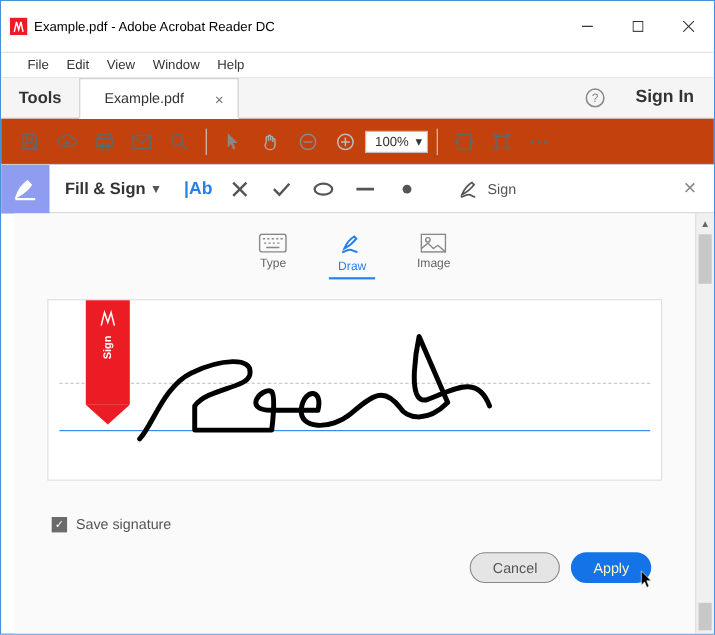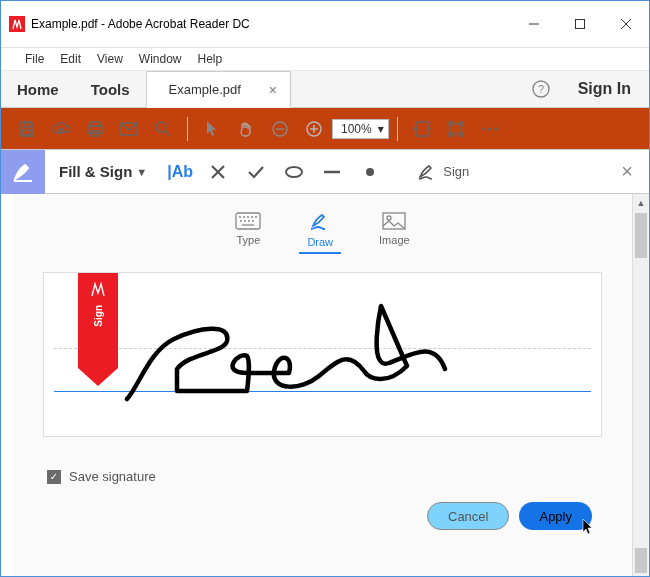--- a/index.html
+++ b/index.html
@@ -37,22 +37,22 @@
 .baseline { position:absolute; left:10px; right:10px; top:118px; height:1px; background:#2680eb;}
 .dashline { position:absolute; left:10px; right:10px; top:75px; border-top:1px dashed #ccc;}
 .signtag { position:absolute; left:34px; top:0; width:40px; height:95px; background:#ec1c24; color:#fff; display:flex; flex-direction:column; align-items:center; padding-top:8px;}
 .signtag::after{ content:""; position:absolute; bottom:-18px; left:0; border-left:20px solid transparent; border-right:20px solid transparent; border-top:18px solid #ec1c24;}
 .signtag .vlabel{ writing-mode:vertical-rl; font-size:10px; font-weight:600; margin-top:6px; transform: rotate(180deg);}
 .sigpath { position:absolute; left:75px; top:18px; width:370px; height:120px;}
 .savesig { display:flex; align-items:center; gap:8px; font-size:13px; color:#555; padding:32px 0 0 4px;}
 .savesig .cb{ width:14px; height:14px; background:#6b6b6b; color:#fff; font-size:10px; display:flex; align-items:center; justify-content:center;}
 .btnrow { display:flex; justify-content:flex-end; gap:10px; padding:18px 10px; position:relative;}
 .btn { height:28px; padding:0 20px; border-radius:14px; font-size:13px; display:flex; align-items:center; font-weight:500;}
-.btn.cancel{ border:1px solid #888; color:#555; background:#7dd3fc;}
-.btn.apply{ background:#1473e6; color:#000000; border:none;}
+.btn.cancel{ border:1px solid #888; color:#555; background:#e5e5e5;}
+.btn.apply{ background:#1473e6; color:#fef9c3; border:none;}
 .rscroll { width:17px; background:#f0f0f0; border-left:1px solid #ddd; display:flex; flex-direction:column;}
 .rscroll .arr{height:17px; display:flex; align-items:center; justify-content:center; color:#666; font-size:9px;}
 .rscroll .thumb{ background:#c8c8c8; margin:0 2px;}
 .cursor { position:absolute; width:14px; height:18px;}
 svg{display:block;}
 </style>
 </head>
 <body>
 
 <div class="titlebar">
@@ -83,21 +83,20 @@
 
 <div class="menubar">
   <span>File</span>
   <span>Edit</span>
   <span>View</span>
   <span>Window</span>
   <span>Help</span>
 </div>
 
 <div class="tabrow">
-  <div class="hometab">Home</div>
   <div class="hometab">Tools</div>
   <div class="doctab">
     <span>Example.pdf</span>
     <span class="closex">×</span>
   </div>
   <div class="spacer"></div>
   <div class="help">
     <svg width="18" height="18" viewBox="0 0 18 18">
         <circle cx="9" cy="9" r="8" stroke="#888" fill="none" stroke-width="1.4"></circle>
         <text x="9" y="13" text-anchor="middle" font-size="11" fill="#888">?</text>

